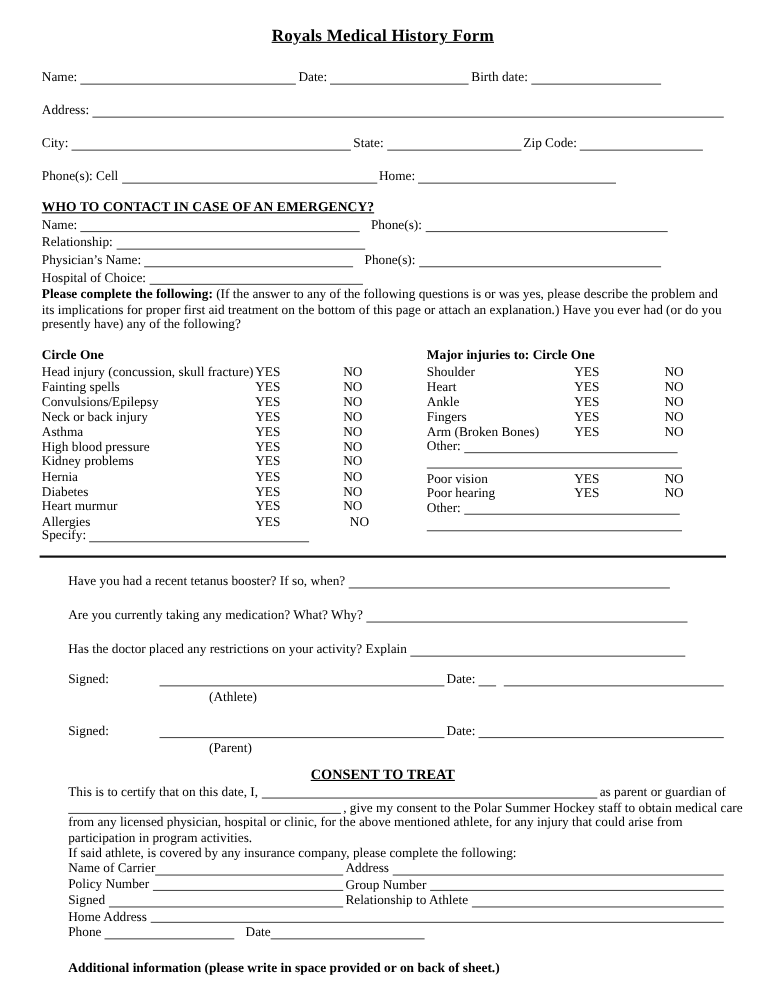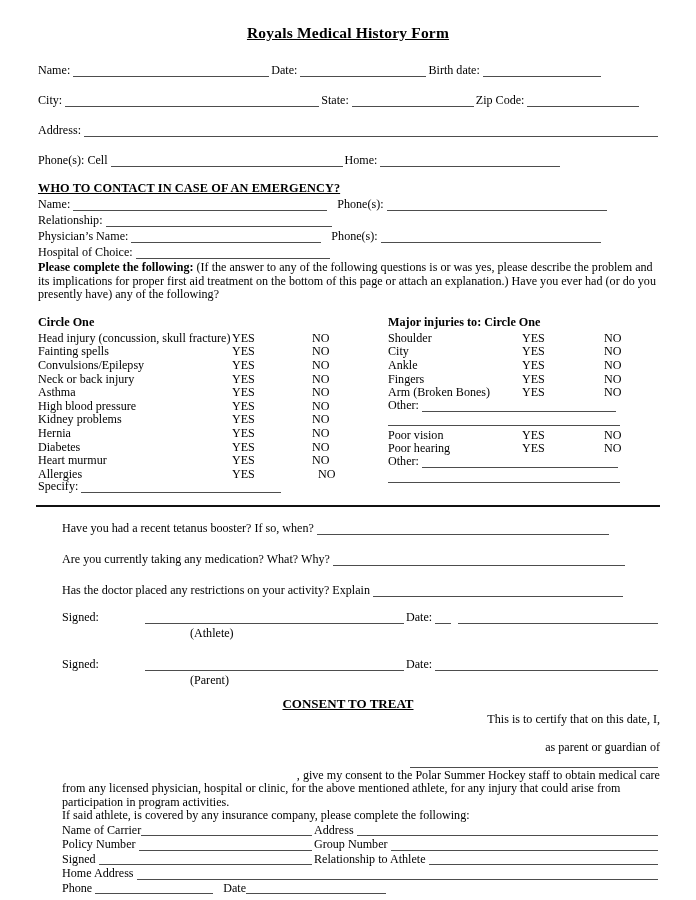--- a/index.html
+++ b/index.html
@@ -172,21 +172,21 @@
     font-size: 13px;
     font-weight: bold;
     text-decoration: underline;
     margin: 8px 0 1px 0;
   }
   .consent {
     padding: 0 36px 0 62px;
     font-size: 12.1px;
     line-height: 13.6px;
   }
-  .cline { display: flex; align-items: flex-end; white-space: nowrap; flex-direction: column; }
+  .cline { display: flex; align-items: flex-end; white-space: nowrap; }
   .cline .fill { flex: 1 1 auto; }
 
   
   .ins { margin-top: 0; }
   .ins-row {
     display: flex;
     align-items: flex-end;
     font-size: 12.1px;
     white-space: nowrap;
     height: 14.5px;
@@ -218,33 +218,33 @@
     <div class="row">
       <span class="lbl">Name:</span>
       <span class="fill" style="width:196px"></span>
       <span class="lbl">Date:</span>
       <span class="fill" style="width:126px"></span>
       <span class="lbl">Birth date:</span>
       <span class="fill" style="width:118px"></span>
     </div>
 
     <div class="row">
+      <span class="lbl">Address:</span>
+      <span class="fill grow"></span>
+    </div>
+
+    <div class="row">
       <span class="lbl">City:</span>
       <span class="fill" style="width:254px"></span>
       <span class="lbl">State:</span>
       <span class="fill" style="width:122px"></span>
       <span class="lbl">Zip Code:</span>
       <span class="fill" style="width:112px"></span>
     </div>
 
-    <div class="row">
-      <span class="lbl">Address:</span>
-      <span class="fill grow"></span>
-    </div>
-
     <div class="row" style="margin-bottom:13px">
       <span class="lbl">Phone(s): Cell</span>
       <span class="fill" style="width:232px"></span>
       <span class="lbl">Home:</span>
       <span class="fill" style="width:180px"></span>
     </div>
   </div>
 
   <div class="block emerg">
 
@@ -346,21 +346,21 @@
 
     <div class="col-right">
       <div class="col-head">Major injuries to: Circle One</div>
 
       <div class="inj-line">
         <span class="nm">Shoulder</span>
         <span class="yes">YES</span>
         <span class="no">NO</span>
       </div>
       <div class="inj-line">
-        <span class="nm">City</span>
+        <span class="nm">Heart</span>
         <span class="yes">YES</span>
         <span class="no">NO</span>
       </div>
       <div class="inj-line">
         <span class="nm">Ankle</span>
         <span class="yes">YES</span>
         <span class="no">NO</span>
       </div>
       <div class="inj-line">
         <span class="nm">Fingers</span>

